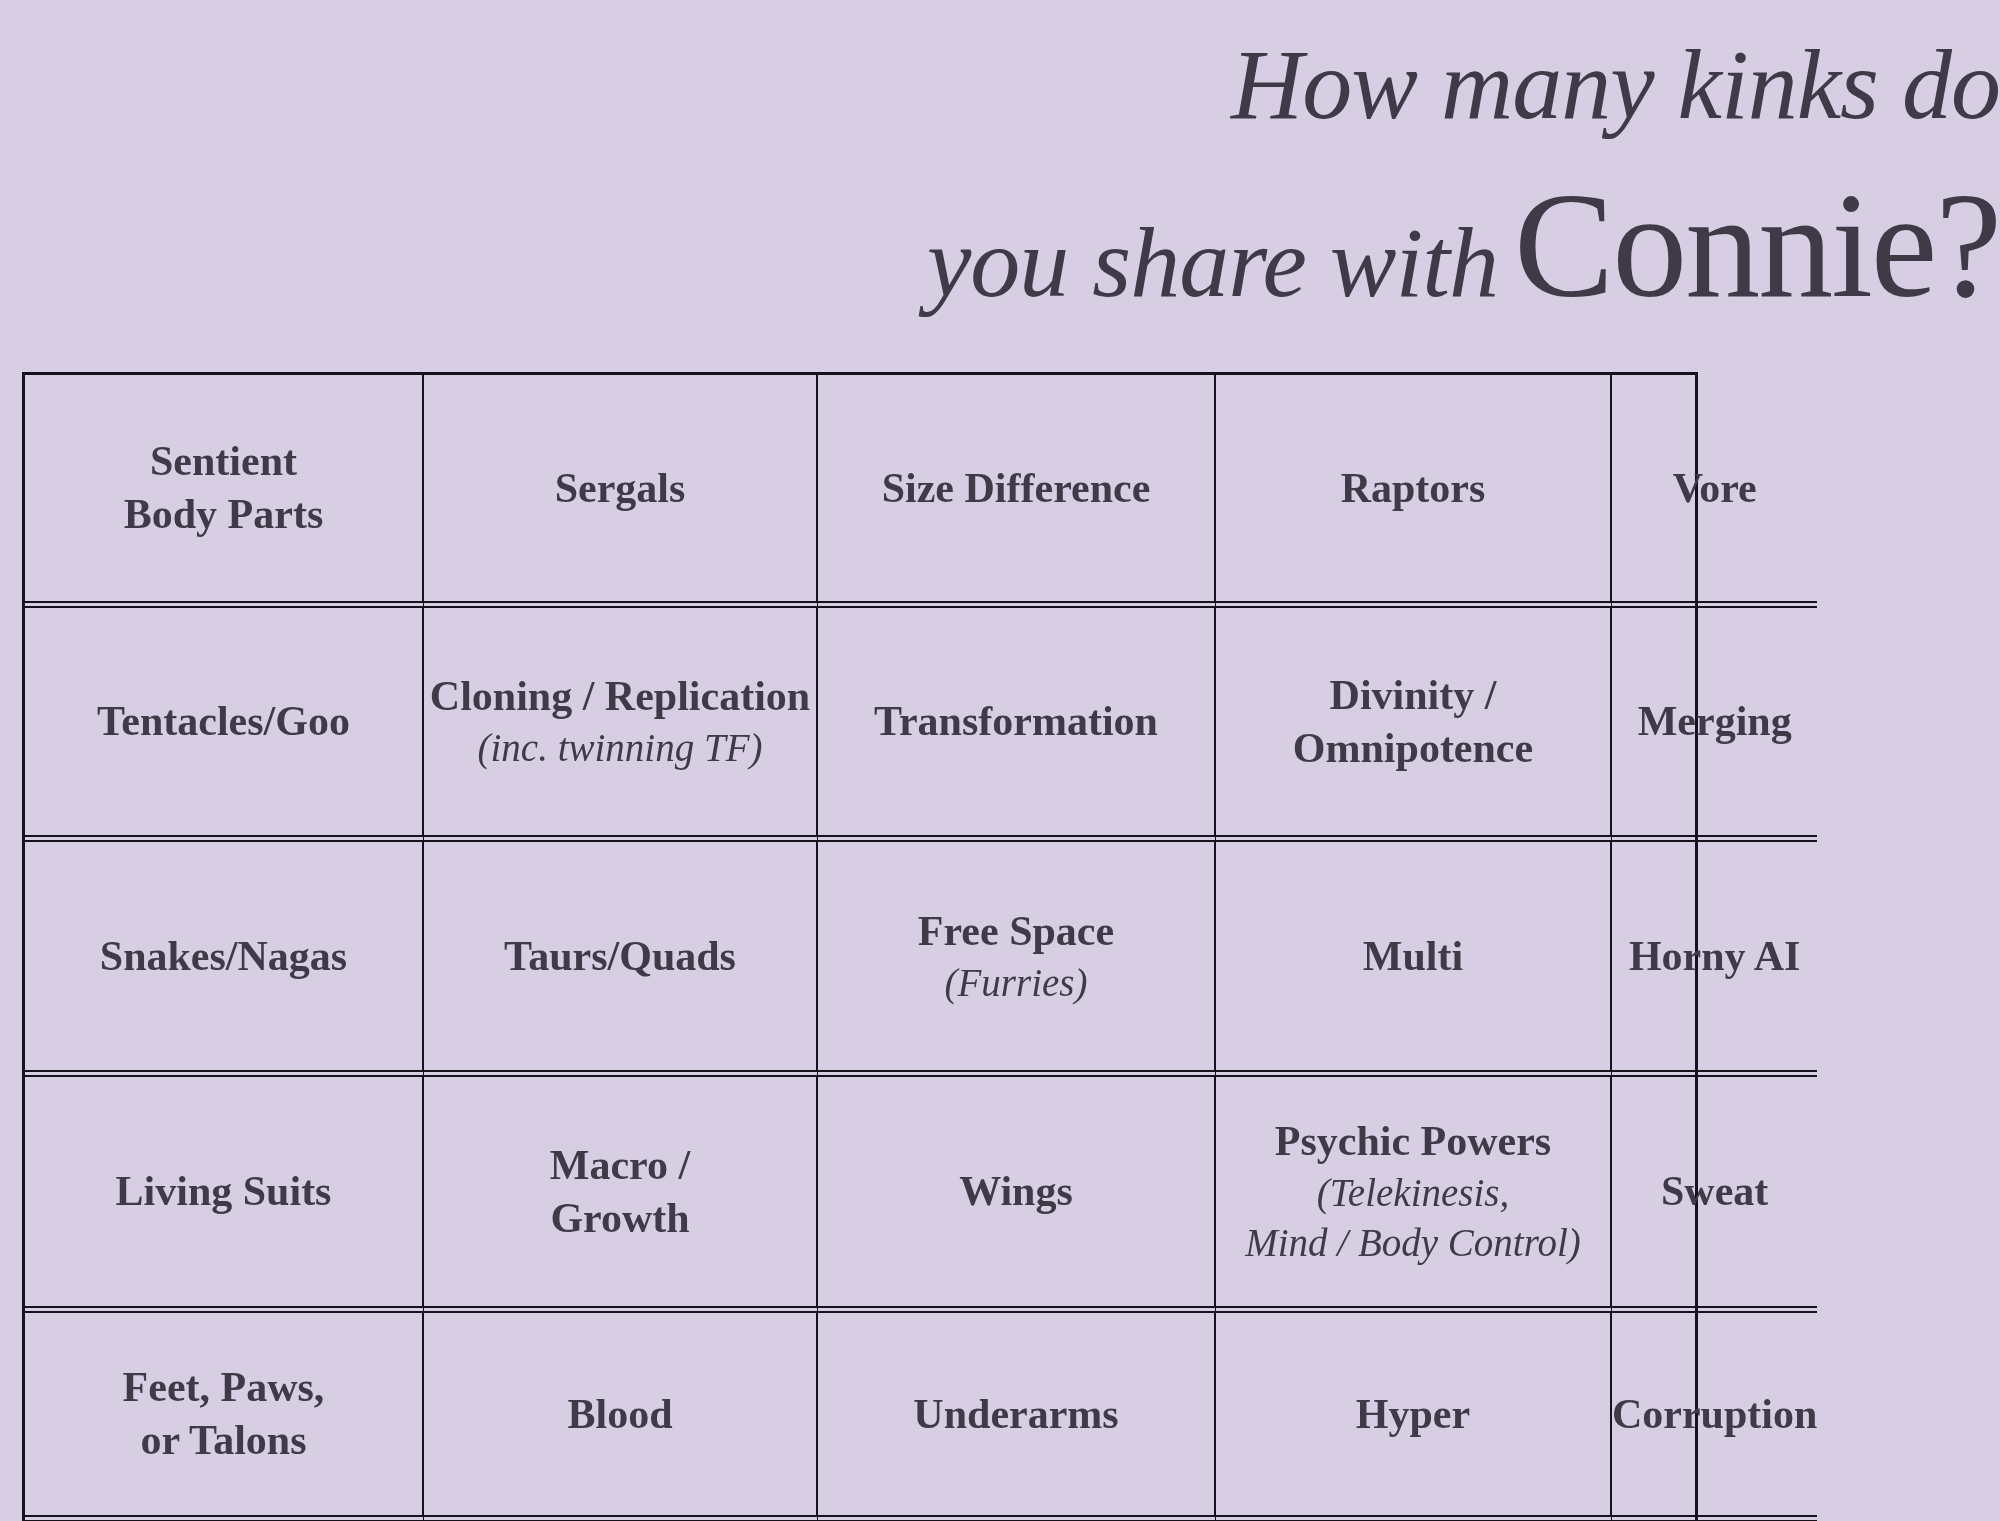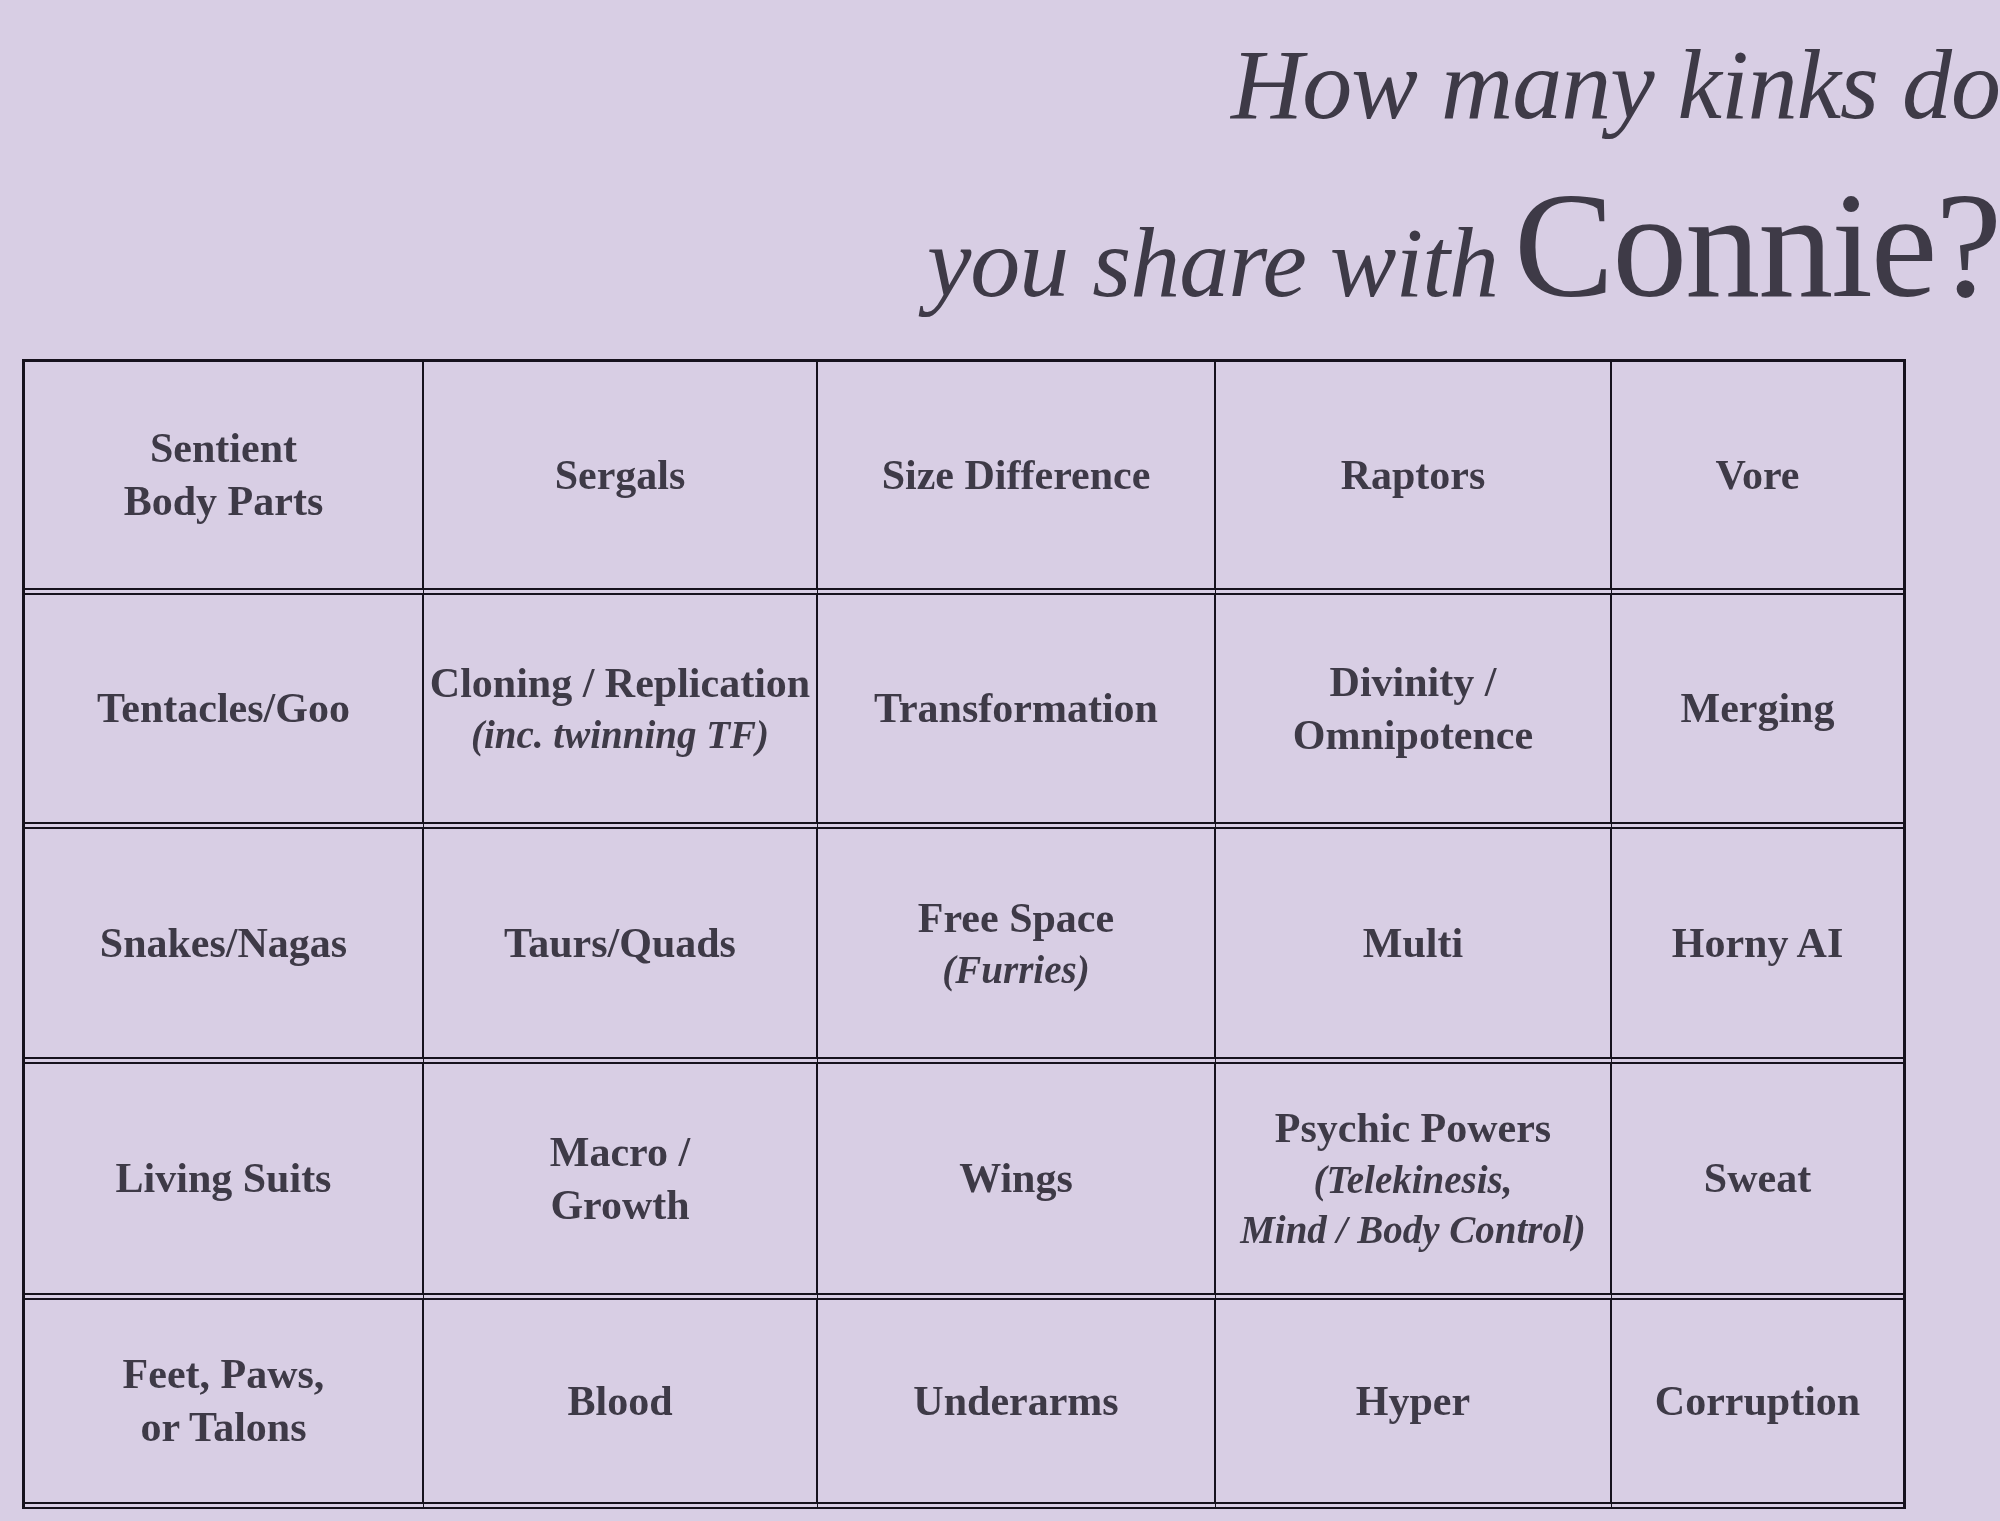--- a/index.html
+++ b/index.html
@@ -21,43 +21,43 @@
   .title-line2 {
     font-style: italic; font-size: 100px; line-height: 170px;
     letter-spacing: -1px; white-space: nowrap;
   }
   .title-name {
     font-style: normal; font-size: 150px; margin-left: 16px;
     letter-spacing: -2px;
     margin-top: 44px;
   }
   .bingo-grid {
-    position: absolute; left: 22px; top: 359px;
-    width: 1884px; height: 1150px;
+    position: absolute; left: 22px; top: 372px;
+    width: 1676px; height: 1150px;
     display: grid;
     grid-template-columns: 399px 394px 398px 396px 1fr;
     grid-template-rows: 233px 234px 235px 236px 1fr;
     border: 3px solid var(--border, #16121d);
     border-bottom: none;
     background: var(--bg, #d8cee4);
   }
   .cell {
     border-right: 2px solid var(--border, #16121d);
     border-bottom: 7px double var(--border, #16121d);
     display: flex; flex-direction: column;
     align-items: center; justify-content: center;
     overflow: visible;
   }
   .cell:nth-child(5n) { border-right: none; }
   .cell-line {
     font-weight: bold; font-size: 42px; line-height: 53px;
     white-space: nowrap; text-align: center;
   }
   .cell-sub {
-    font-style: italic; font-weight: bold; font-size: 39px;
+    font-style: italic; font-weight: normal; font-size: 39px;
     line-height: 50px; white-space: nowrap; text-align: center;
   }
 </style>
 </head>
 <body>
 
 <div class="title-block">
   <div class="title-line1">How many kinks do</div>
   <div class="title-line2">
     <span>you share with</span><span class="title-name">Connie?</span>

